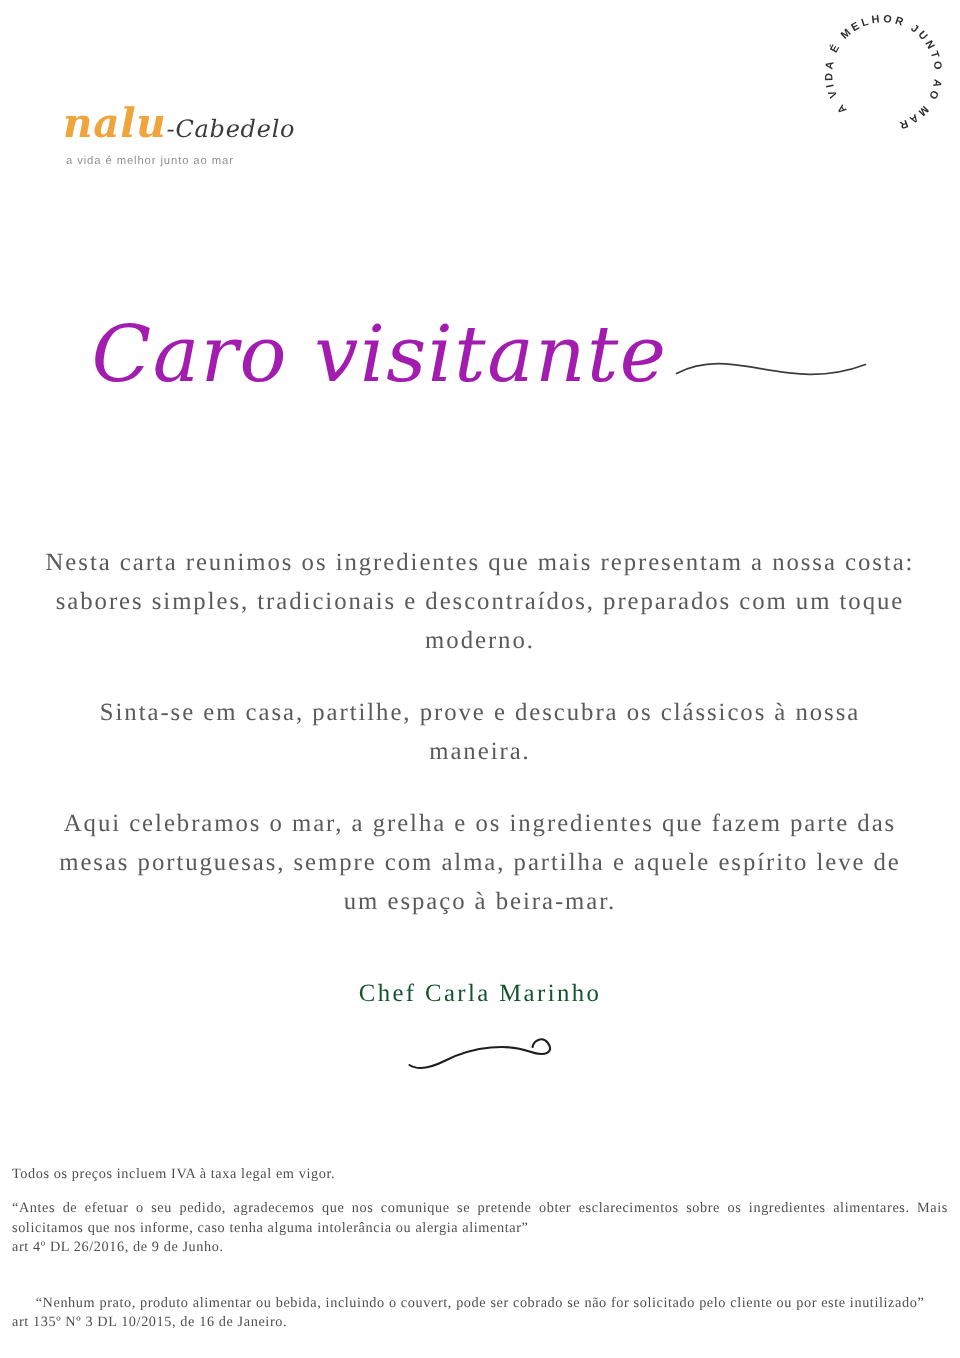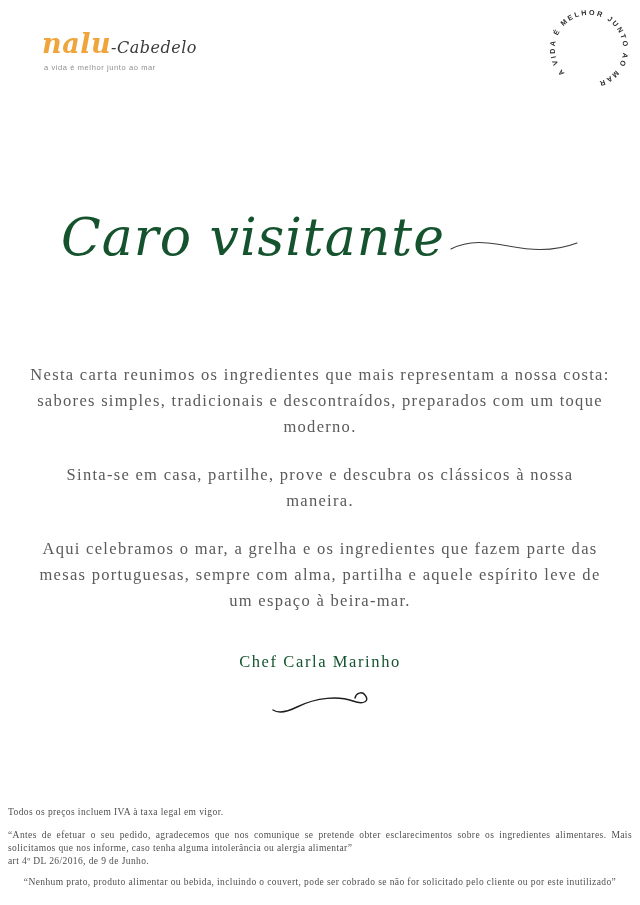--- a/index.html
+++ b/index.html
@@ -13,21 +13,21 @@
     overflow: hidden;
     font-family: "Liberation Serif", serif;
   }
 
   
   .logo-block {
     position: absolute;
     left: 42px;
     top: 28px;
   }
-  .logo-line { white-space: nowrap; }
+  .logo-line { white-space: nowrap; margin-top: 39px; }
   .logo-primary {
     font-family: "DejaVu Serif", serif;
     font-style: italic;
     font-weight: 600;
     font-size: 27px;
     color: #f0a43c;
     letter-spacing: 0.5px;
   }
   .logo-secondary {
     font-family: "DejaVu Serif", serif;
@@ -70,21 +70,21 @@
     width: 100%;
     display: flex;
     align-items: center;
     justify-content: center;
   }
   .heading-text {
     font-family: "DejaVu Serif", serif;
     font-style: italic;
     font-weight: 400;
     font-size: 52px;
-    color: #14532d;
+    color: #a21caf;
     letter-spacing: 1px;
     white-space: nowrap;
     margin-top: 11px;
   }
   .heading-swash {
     margin-left: 4px;
     margin-top: 26px;
   }
 
   
@@ -129,21 +129,21 @@
   .footer .vat {
     margin-bottom: 10px;
   }
   .footer .notice-justified {
     text-align: justify;
   }
   .footer .law-ref {
   }
   .footer .notice-centered {
     text-align: center;
-    margin-top: 8px;
+    margin-top: 24px;
   }
 </style>
 </head>
 <body>
 
 <div class="page">
 
   <div class="logo-block">
     <div class="logo-line">
       <span class="logo-primary">nalu</span><span class="logo-secondary">-Cabedelo</span>
@@ -177,15 +177,16 @@
         <path d="M8,22 C14,26 22,24 32,19 C52,9 74,8 88,13 C99,17 105,13 100,7 C97,3 91,5 90,10" fill="none" stroke="#1e1e1e" stroke-width="1.4" stroke-linecap="round"></path>
       </svg>
     </div>
   </div>
 
   <div class="footer">
     <div class="vat">Todos os preços incluem IVA à taxa legal em vigor.</div>
     <div class="notice-justified">“Antes de efetuar o seu pedido, agradecemos que nos comunique se pretende obter esclarecimentos sobre os ingredientes alimentares. Mais solicitamos que nos informe, caso tenha alguma intolerância ou alergia alimentar”</div>
     <div class="law-ref">art 4º DL 26/2016, de 9 de Junho.</div>
     <div class="notice-centered">“Nenhum prato, produto alimentar ou bebida, incluindo o couvert, pode ser cobrado se não for solicitado pelo cliente ou por este inutilizado”</div>
+    <div class="law-ref">art 135º Nº 3 DL 10/2015, de 16 de Janeiro.</div>
   </div>
 
 </div>
 
 </body></html>

